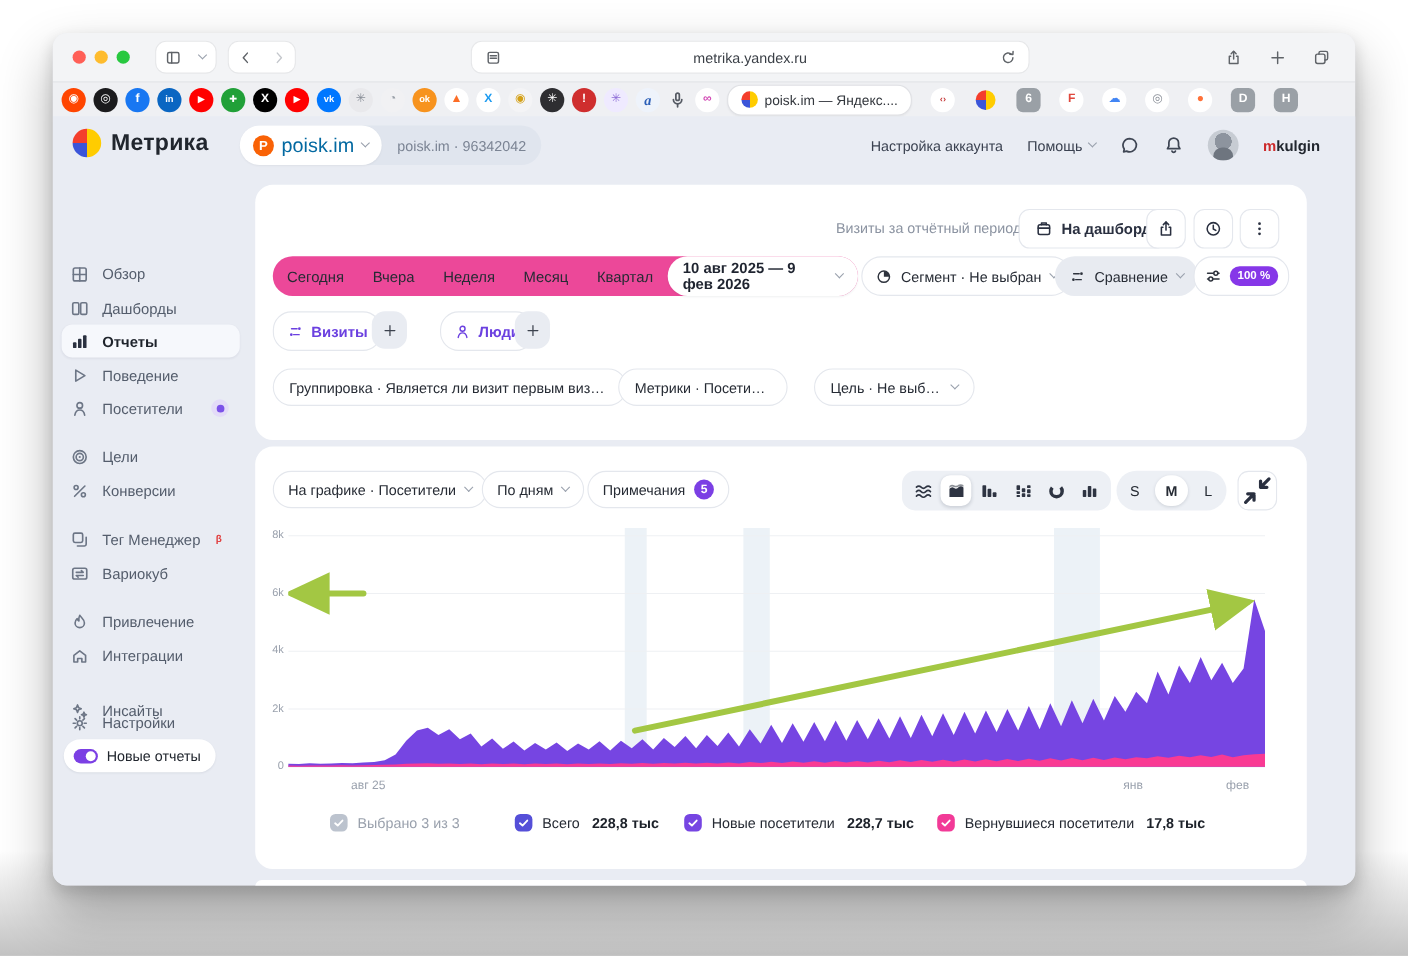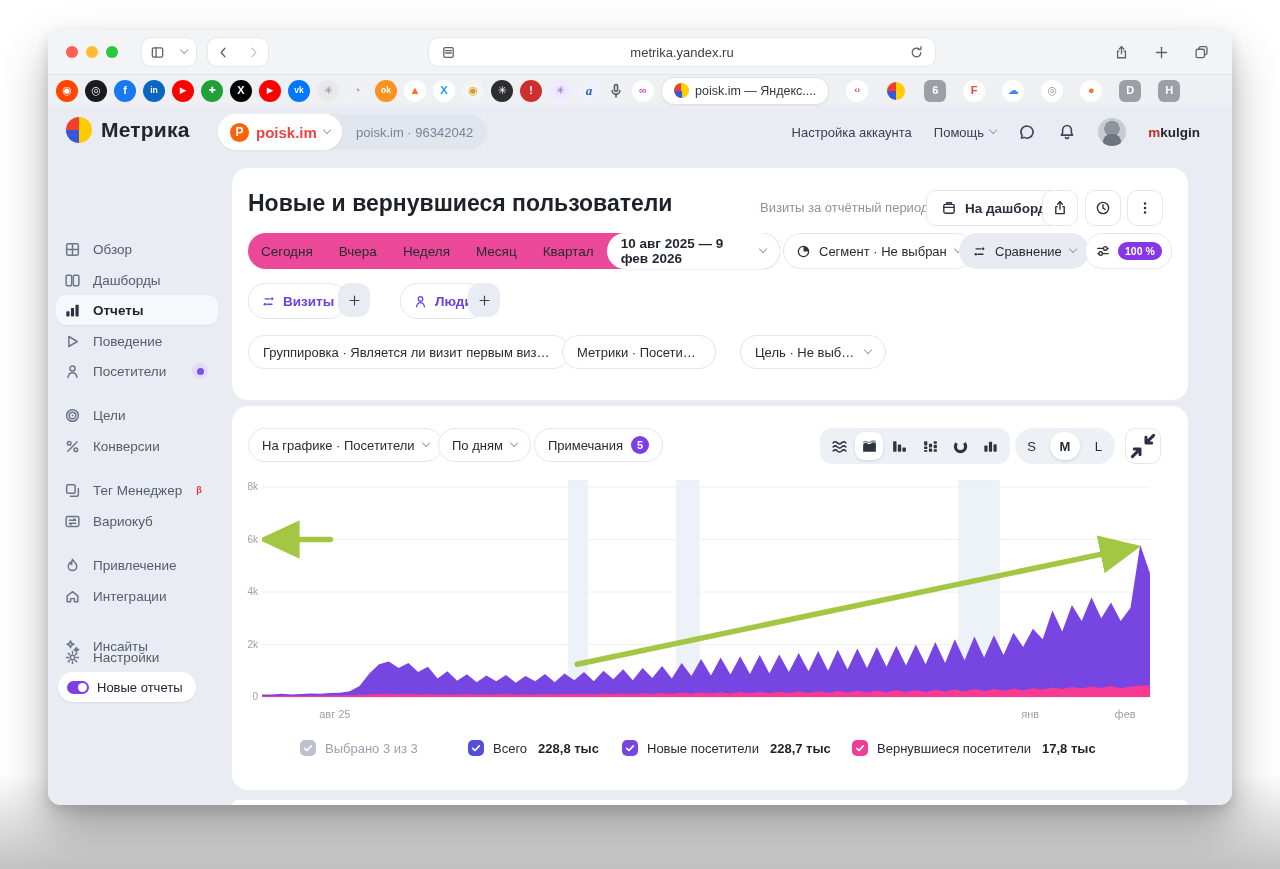--- a/index.html
+++ b/index.html
@@ -34,21 +34,21 @@
     background:conic-gradient(#ffcc00 0 50%,#3b55d9 50% 75%,#f43e2c 75% 100%);}
   
   .app{position:absolute;left:0;top:76px;width:100%;height:699px;background:#e9ecf3;padding-left:24px;}
   .appheader{position:absolute;left:0;top:0;width:100%;height:52px;}
   .logo{position:absolute;left:18px;top:11px;display:flex;align-items:center;gap:9px;}
   .logo .mark{width:26px;height:26px;border-radius:50%;background:conic-gradient(#ffcc00 0 50%,#3b55d9 50% 75%,#f43e2c 75% 100%);}
   .logo .word{font-size:21px;font-weight:700;color:#21262e;letter-spacing:.2px;}
   .counterwrap{position:absolute;left:170px;top:8px;display:flex;align-items:center;height:36px;background:#e0e5ee;border-radius:18px;}
   .counterpill{display:flex;align-items:center;gap:7px;background:#fff;border-radius:18px;height:36px;padding:0 12px;box-shadow:0 1px 2px rgba(0,0,0,.05);}
   .counterpill .pfav{width:19px;height:19px;border-radius:50%;background:#f96206;color:#fff;font-weight:700;font-size:12px;display:flex;align-items:center;justify-content:center;}
-  .counterpill .cname{font-size:15px;font-weight:700;color:#ef4444;}
+  .counterpill .cname{font-size:18px;font-weight:400;color:#0369a1;}
   .countermeta{padding:0 14px;font-size:13px;color:#7b8494;}
   .hdr-right{position:absolute;right:56px;top:0;height:52px;display:flex;align-items:center;gap:22px;color:#3a4150;}
   .hdr-link{font-size:13px;color:#3a4150;display:flex;align-items:center;gap:6px;}
   .hicon{width:18px;height:18px;color:#3f4654}
   .avatar{width:28px;height:28px;border-radius:50%;background:radial-gradient(circle at 50% 38%,#8d949e 0 34%,#c7ccd3 35% 100%);position:relative;overflow:hidden;}
   .avatar:after{content:"";position:absolute;left:50%;top:58%;transform:translateX(-50%);width:18px;height:12px;border-radius:8px 8px 0 0;background:#6e757f;}
   .uname{font-size:13.5px;font-weight:700;color:#21262e}
   .uname .uf{color:#cc2b2b}
   .vscroll{position:absolute;right:5px;top:36px;width:7px;height:400px;border-radius:4px;background:#85888e;}
   
@@ -445,21 +445,20 @@
               <svg viewBox="0 0 16 16" fill="none" stroke="currentColor" stroke-width="1.4" stroke-linecap="round" stroke-linejoin="round" width="100%" height="100%">
                 <circle cx="8" cy="8" r="2.1"></circle>
                 <path d="M8 2.4v1.8M8 11.8v1.8M2.4 8h1.8M11.8 8h1.8M4 4l1.3 1.3M10.7 10.7 12 12M12 4l-1.3 1.3M5.3 10.7 4 12"></path>
               </svg>
             </span>
             <span>Настройки</span>
           </div>
         </div>
 
       <div class="card card1">
-        <div class="title">Новые и вернувшиеся пользователи</div>
         <div class="visitsnote">Визиты за отчётный период: 264 535</div>
         <div class="btn dashbtn">
           <span style="display:flex">
               <svg viewBox="0 0 16 16" fill="none" stroke="currentColor" stroke-width="1.4" stroke-linecap="round" stroke-linejoin="round" width="100%" height="100%">
                 <rect x="2.8" y="4.4" width="10.4" height="8.8" rx="1.6"></rect>
                 <line x1="2.8" y1="7.4" x2="13.2" y2="7.4"></line>
                 <path d="M5.8 4.4V2.8h4.4v1.6"></path>
               </svg>
             </span>
           <span>На дашборд</span>

